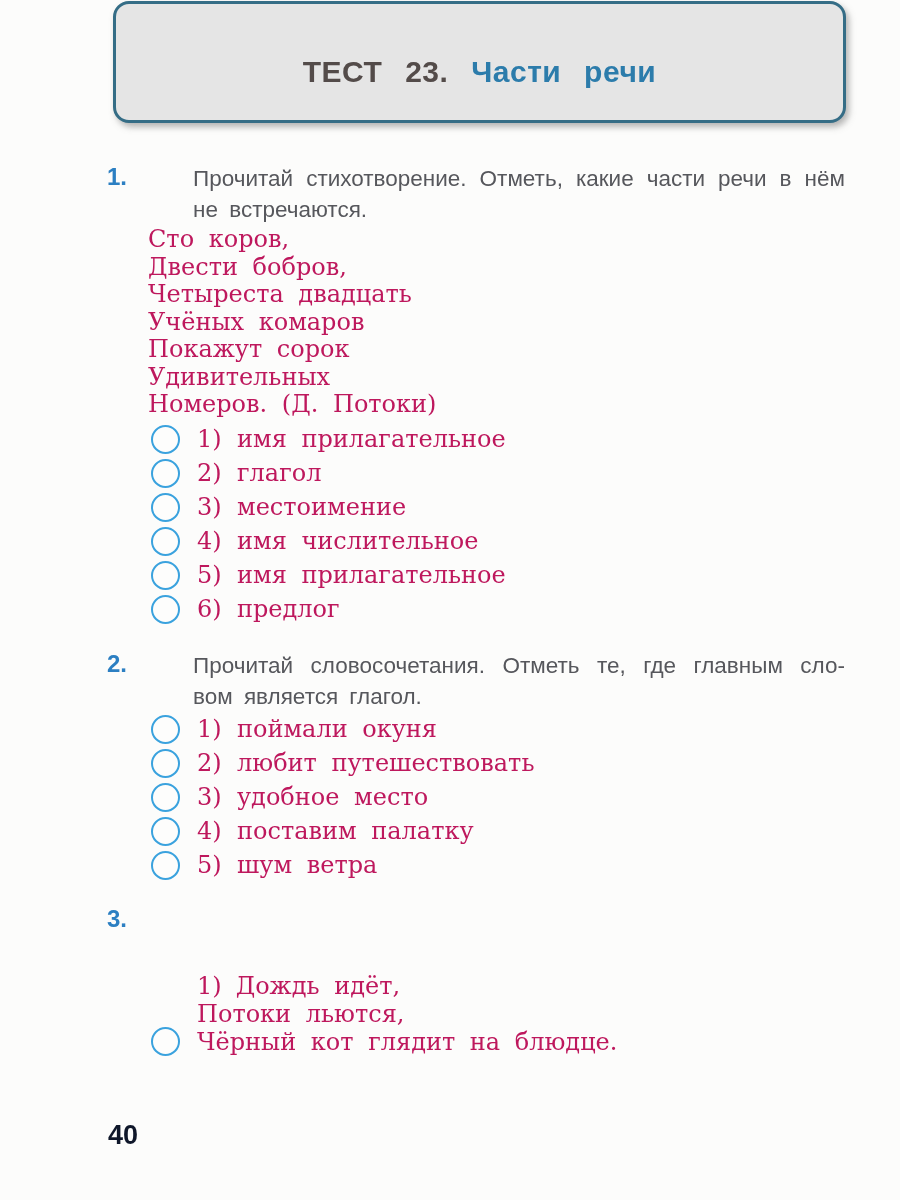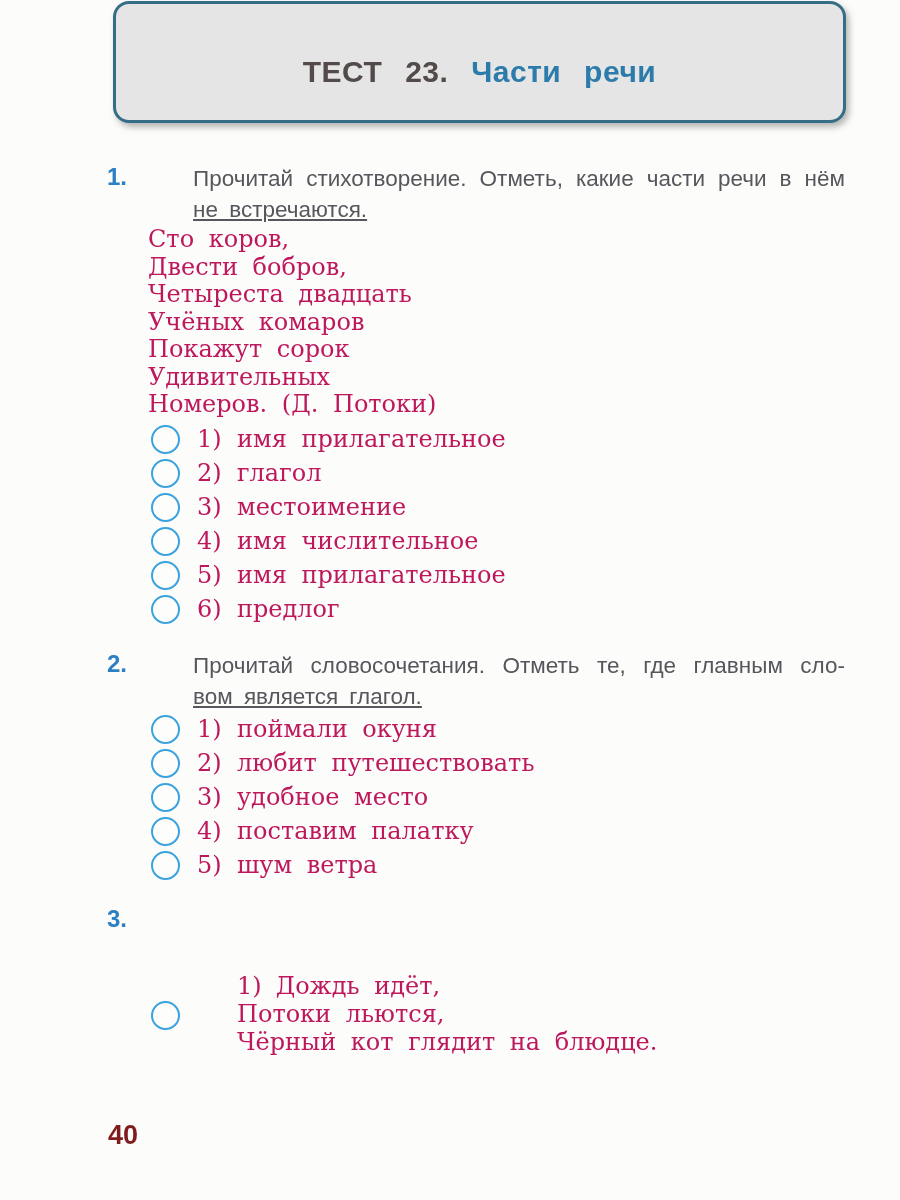--- a/index.html
+++ b/index.html
@@ -34,50 +34,50 @@
   .qnum{
     position:absolute;left:107px;width:36px;
     font-size:24px;font-weight:bold;color:#2c7fc2;
   }
   .qtext{
     position:absolute;left:148px;width:697px;
     font-size:22.5px;color:#56575c;
     line-height:31px;word-spacing:5px;margin:0;
   }
   .jline{display:block;text-align:justify;text-align-last:justify;margin-left:45px;}
-  .jline.last{text-align:justify;text-align-last:left;text-decoration:underline;}
+  .jline.last{text-align:justify;text-align-last:left;}
 
   
   .serif{font-family:"DejaVu Serif","Liberation Serif",serif;color:#be185d;}
   .poem{
     position:absolute;left:148px;top:226px;
     font-size:24px;line-height:27.5px;word-spacing:7px;
   }
   
   .opts{position:absolute;left:151px;}
   .opt{display:flex;align-items:center;height:30px;margin-bottom:4px;}
   .circle{
     width:29px;height:29px;box-sizing:border-box;
     border:2.5px solid #3aa2de;border-radius:50%;
     background:#fdfdfc;flex:0 0 29px;
     margin-right:17px;
   }
   .onum{font-size:24px;width:40px;flex:0 0 40px;}
   .olabel{font-size:24px;word-spacing:7px;}
 
   
-  .opt-multi{display:flex;align-items:center;gap:40px;}
+  .opt-multi{display:flex;align-items:flex-end;}
   .opt-multi .circle{margin-top:2px;}
   .opt-lines{font-size:24px;line-height:28px;word-spacing:7px;}
   .opt-lines .onum-inline{margin-right:14px;}
 
   
   .pageno{
     position:absolute;left:108px;top:1120px;
-    font-size:27px;font-weight:bold;color:#7f1d1d;
+    font-size:27px;font-weight:bold;color:#0f172a;
   }
 </style>
 </head>
 <body>
 
 <div class="page">
 
   <div class="banner">
     <h1>
       <span class="t-prefix">ТЕСТ 23.</span>

